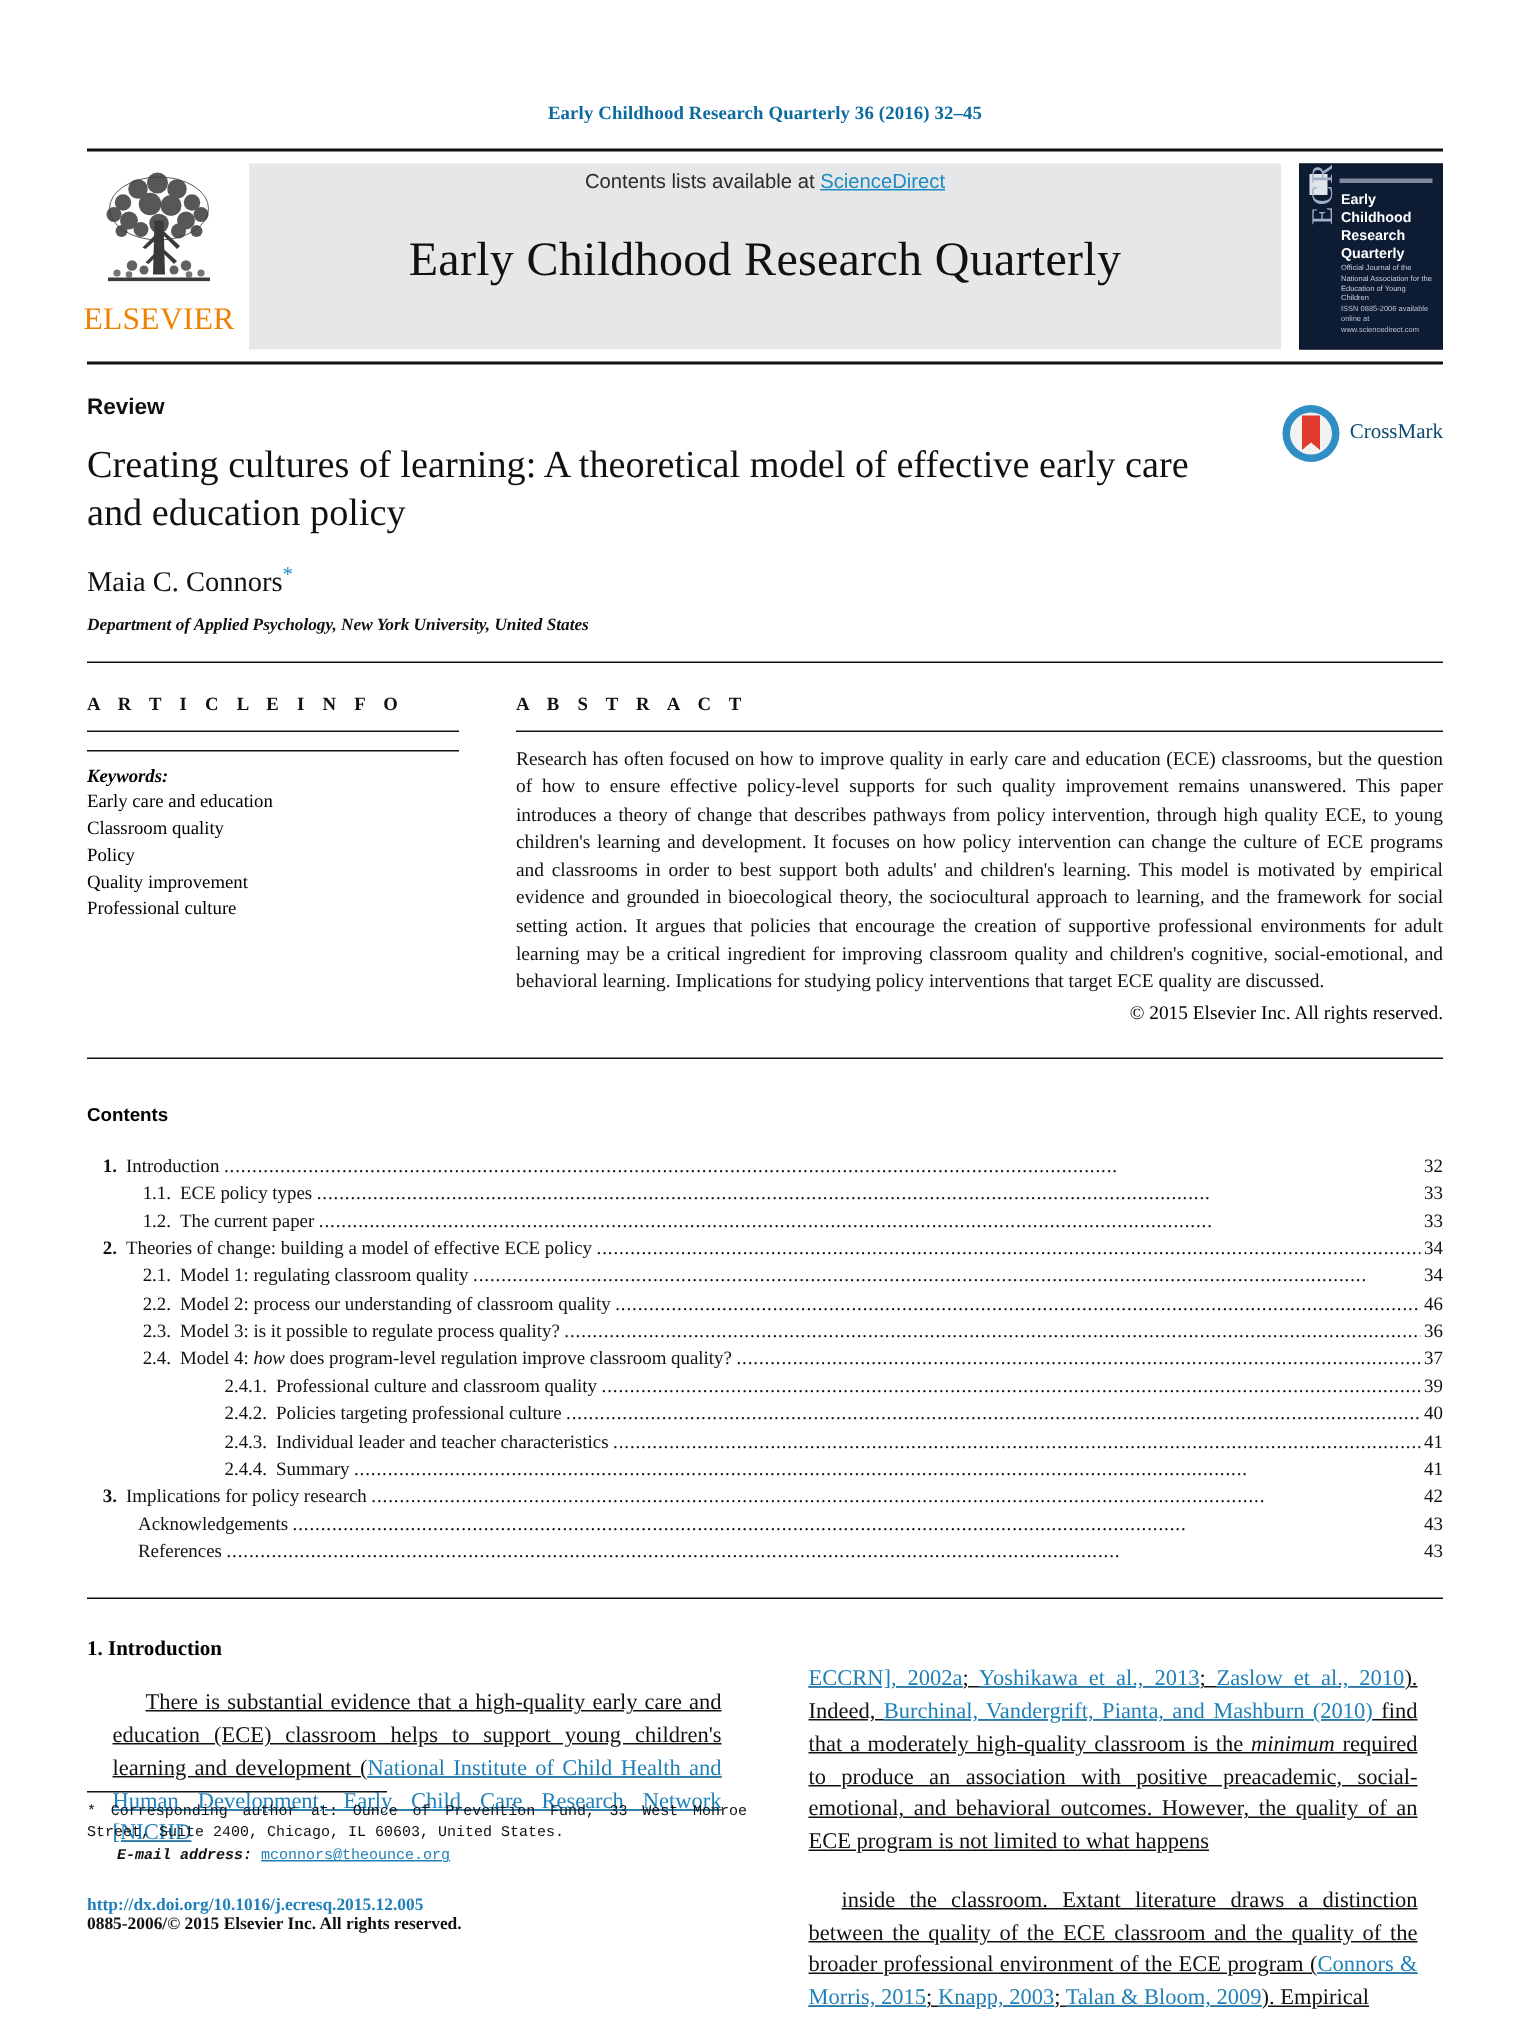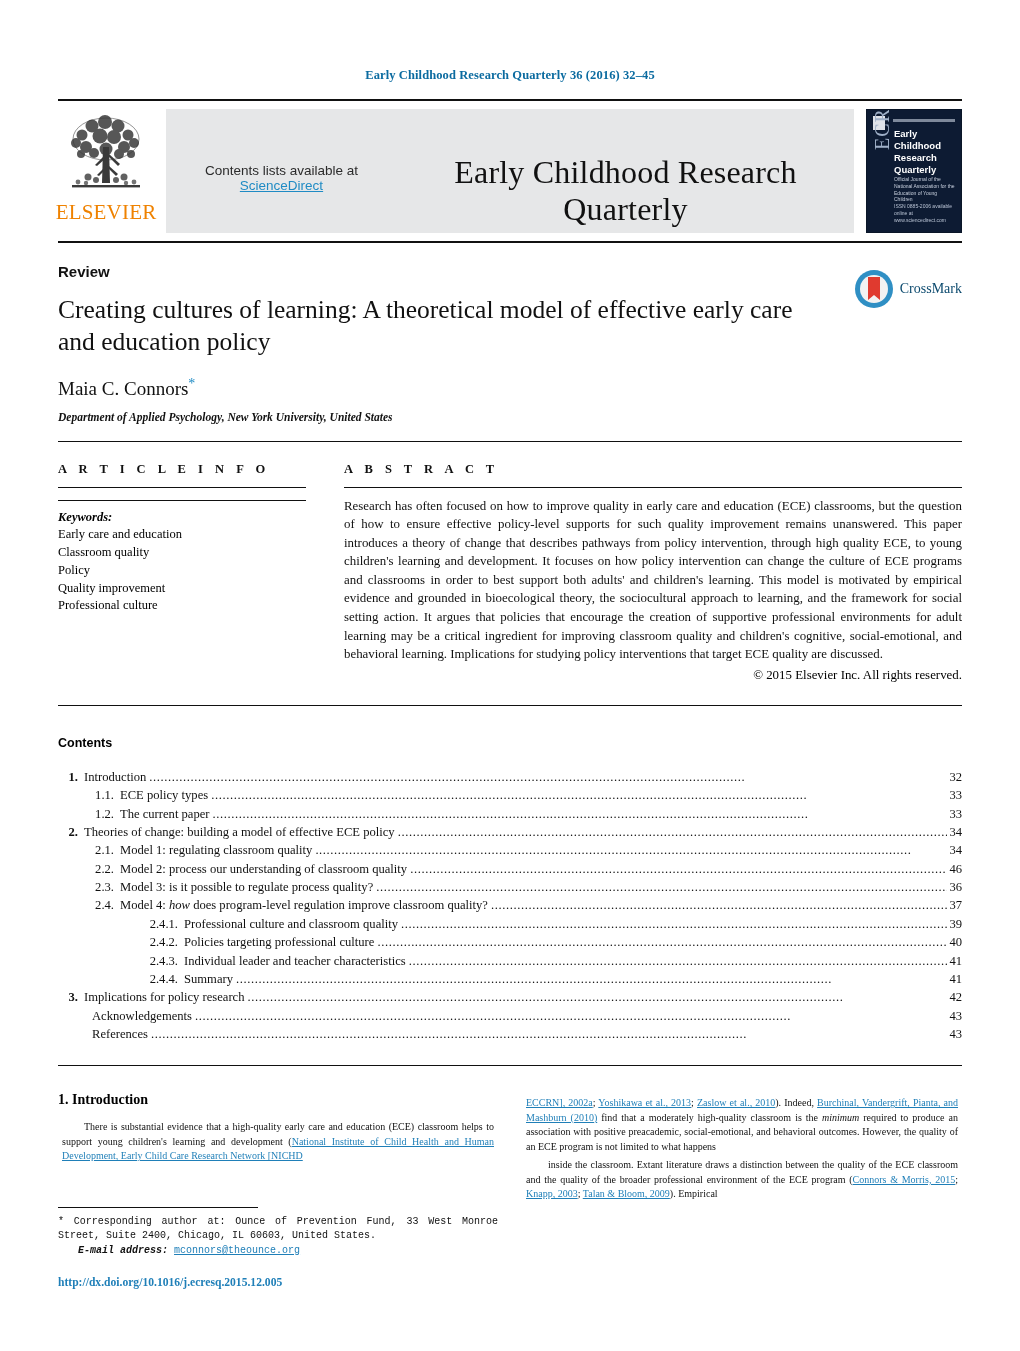--- a/index.html
+++ b/index.html
@@ -61,24 +61,24 @@
     letter-spacing: .2px;
     line-height: 1;
     font-weight: 400;
     margin-top: 1px;
   }
   .banner-center {
     flex: 1 1 auto;
     background: #e6e7e8;
     margin: 0 12px 0 12px;
     display: flex;
-    flex-direction: row;
+    flex-direction: column;
     align-items: center;
     justify-content: flex-start;
-    padding-top: 14px;
+    padding-top: 4px;
     text-align: center;
   }
   .contents-line {
     font-family: "Liberation Sans", sans-serif;
     font-size: 13.5px;
     color: #2b2b2b;
   }
   .contents-line .sd-link { color: #1f8bc4; }
   .journal-title {
     font-family: "Liberation Serif", serif;
@@ -272,26 +272,27 @@
     padding-top: 26px;
   }
   .bcol { flex: 1 1 50%; }
   .body-heading {
     font-family: "Liberation Serif", serif;
     font-weight: bold;
     font-size: 14px;
     margin-bottom: 12px;
   }
   .body-p {
-    font-size: 10px;
+    font-size: 15px;
     line-height: 1.45;
     text-align: justify;
     text-indent: 22px;
     color: #111;
-    margin: 4px;
+    margin: 17px;
+    text-decoration: underline;
   }
   .cite { color: #1f7fb8; }
 
   
   .foot-rule {
     border-top: 1.1px solid #111;
     width: 200px;
     margin-top: 18px;
   }
   .footnote {
@@ -549,15 +550,16 @@
   <div class="bottom-area">
     <div class="foot-rule"></div>
     <div class="footnote">
       <span class="fn-star">*</span><span> Corresponding author at: Ounce of Prevention Fund, 33 West Monroe Street, Suite 2400, Chicago, IL 60603, United States.</span>
       <div style="text-indent:20px;margin-top:1px;">
         <span class="email-label">E-mail address:</span>
         <a class="email-link" href="#">mconnors@theounce.org</a>
       </div>
     </div>
     <div class="doi-line"><a href="#" style="color:#1f7fb8;text-decoration:none;">http://dx.doi.org/10.1016/j.ecresq.2015.12.005</a></div>
+    <div class="issn-line">0885-2006/© 2015 Elsevier Inc. All rights reserved.</div>
   </div>
 
 </div>
 
 </body></html>

